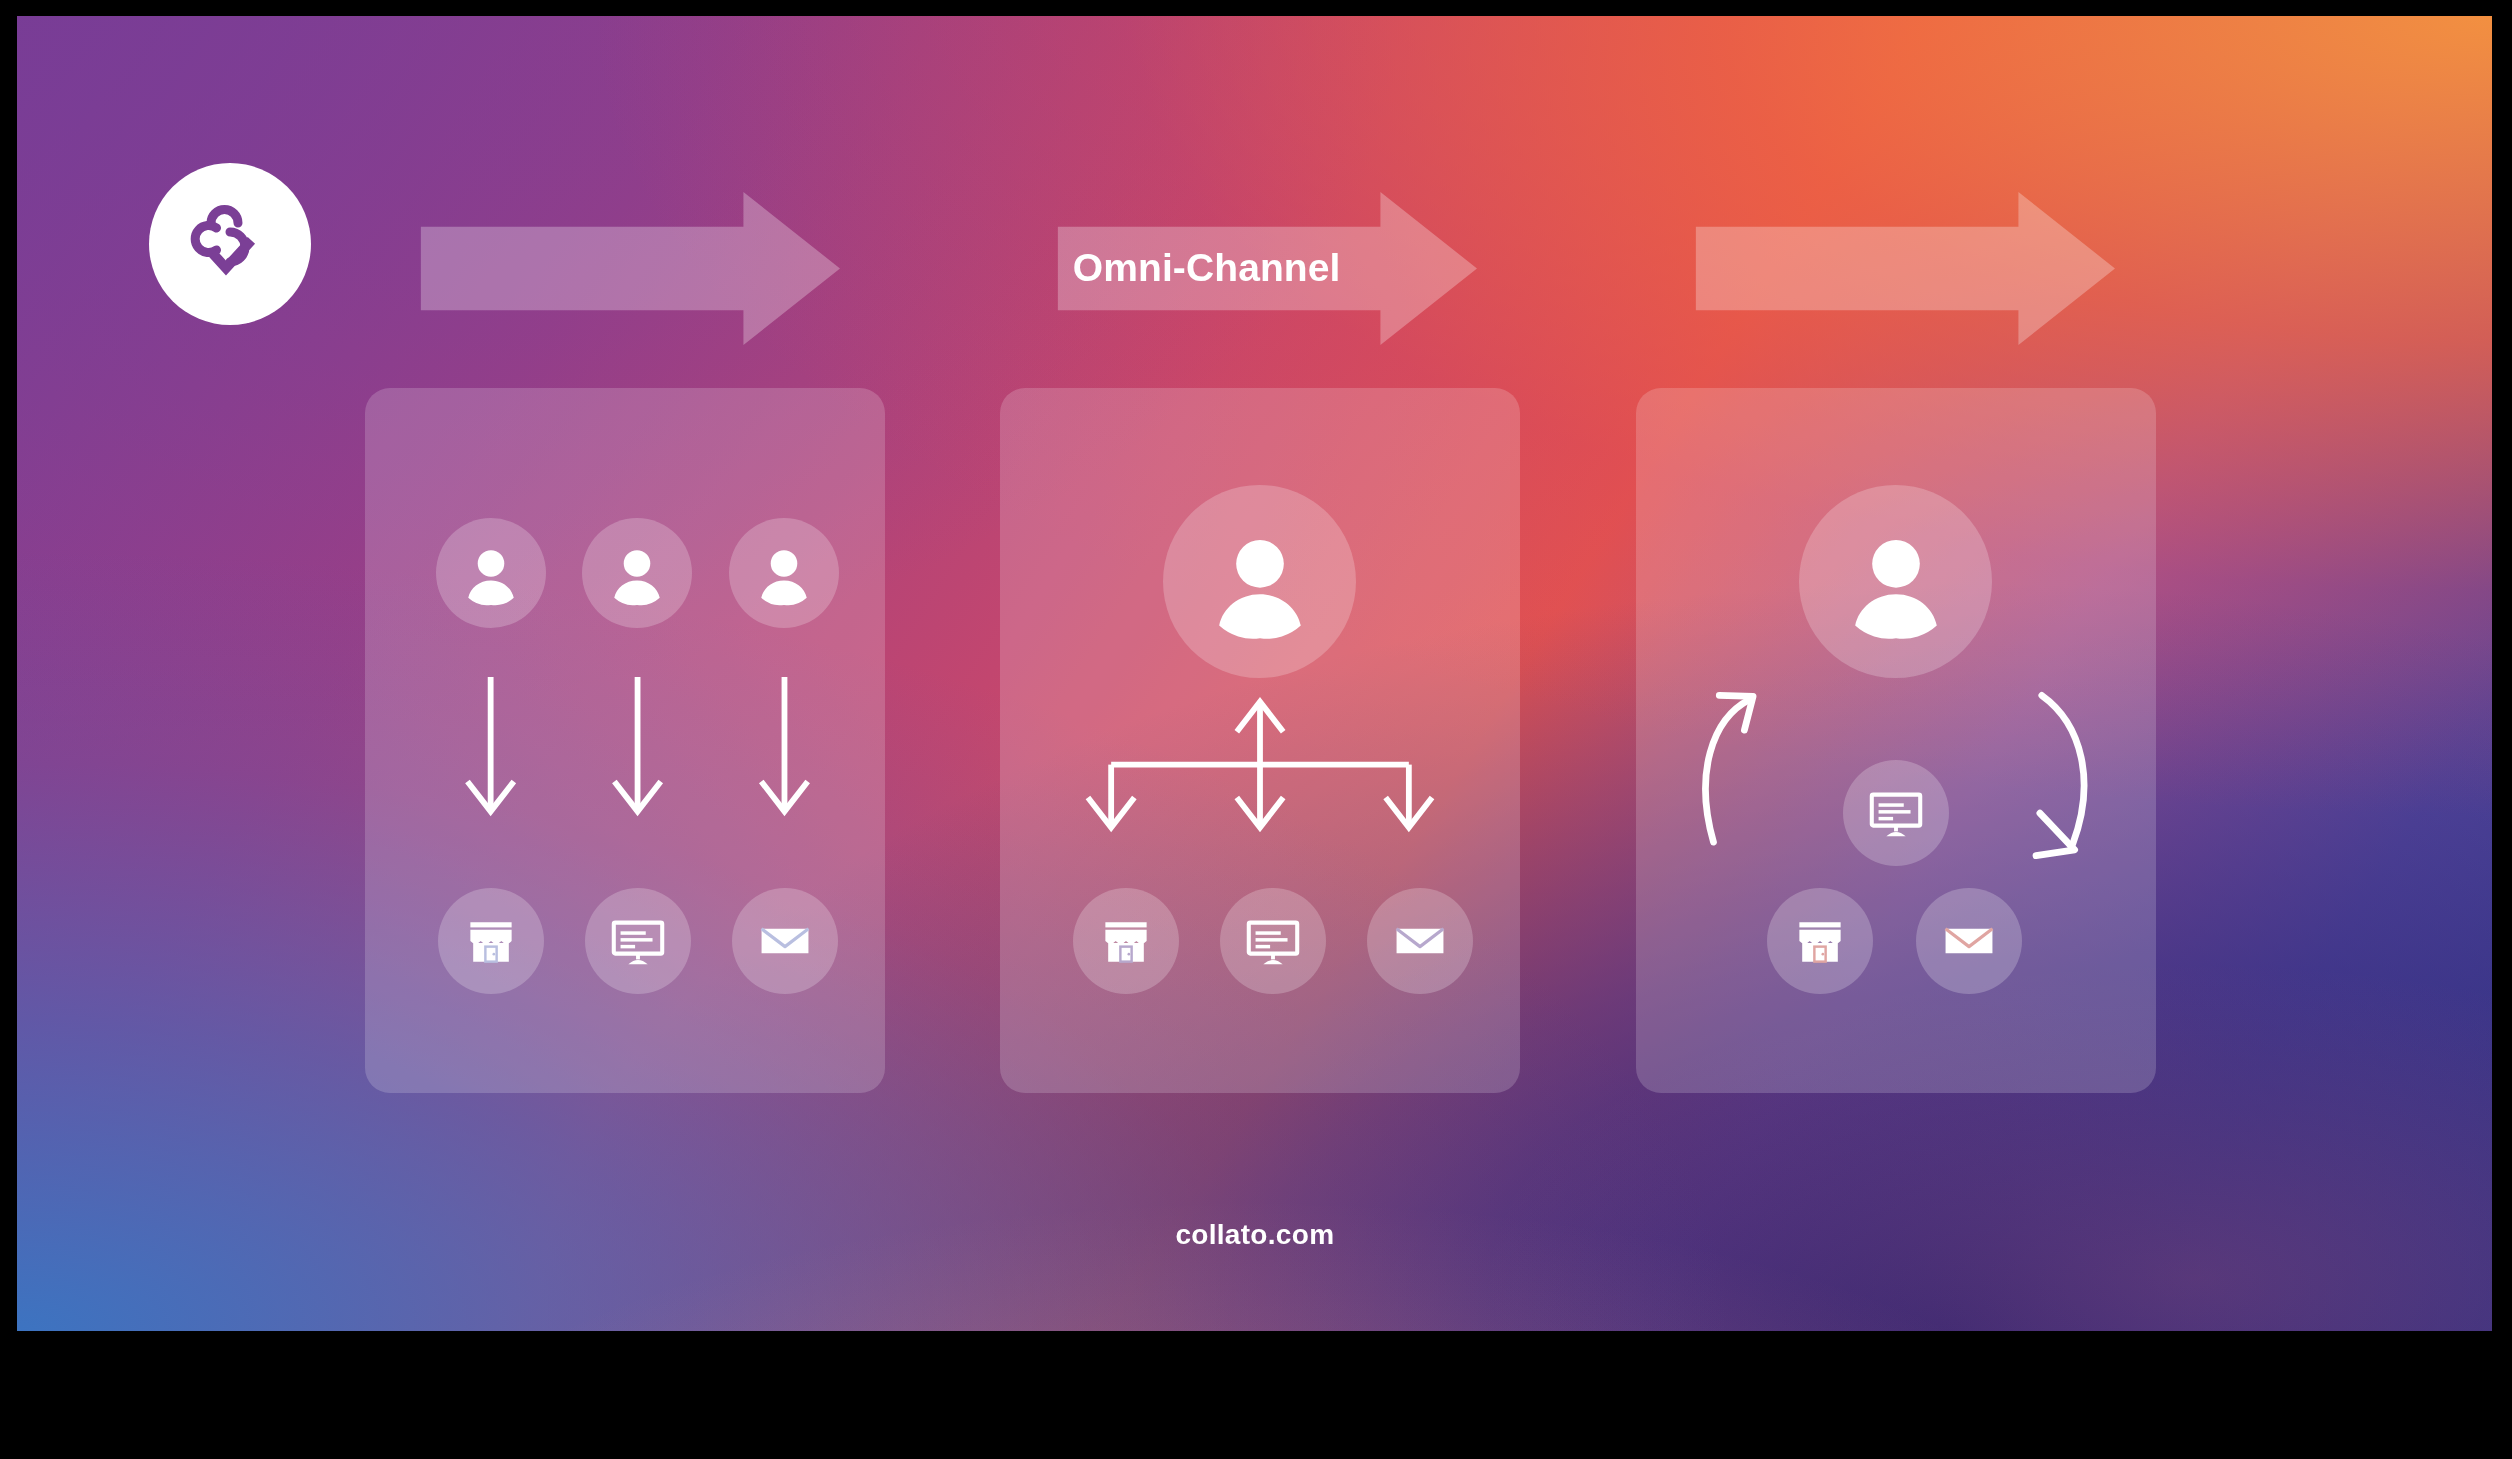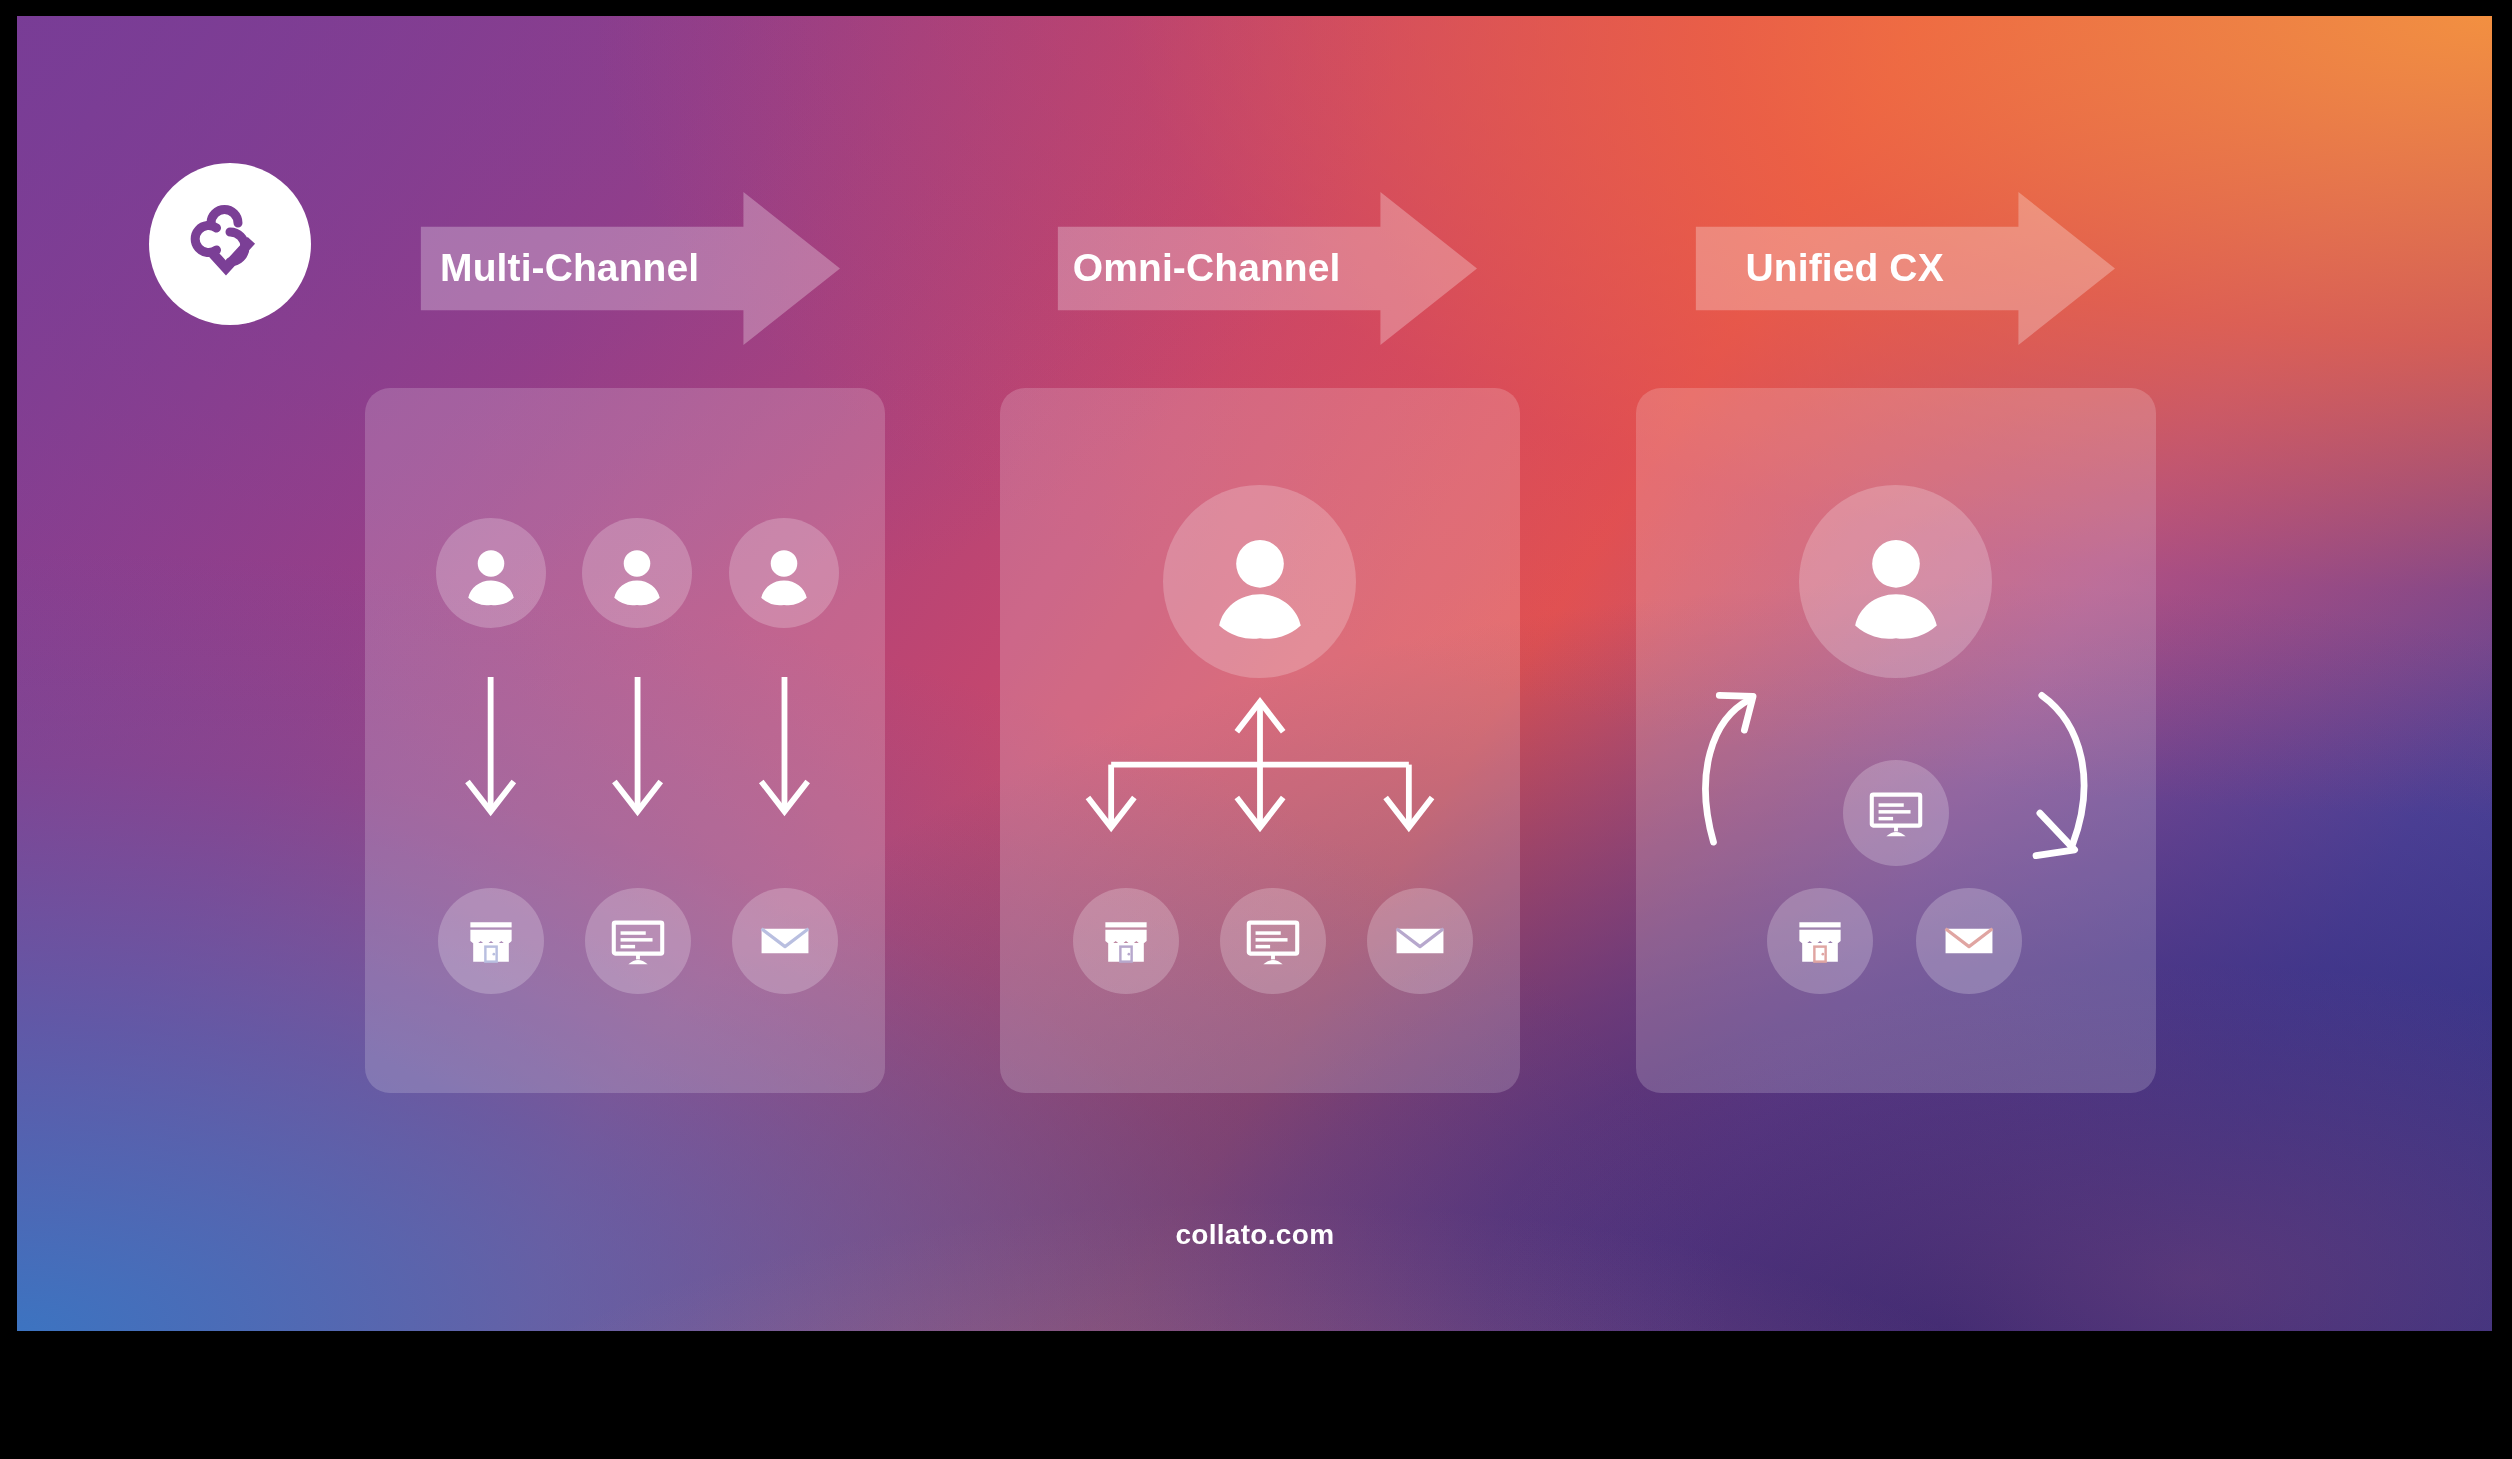--- a/index.html
+++ b/index.html
@@ -108,35 +108,33 @@
         </g>
         <path d="M36 63 L46 74 L68 50" fill="none" stroke="#7b3f96" stroke-width="10" stroke-linecap="square" stroke-linejoin="miter"></path>
       </svg>
     </span>
   </div>
 
   <div class="arrow-header" style="left:400px; top:176px; width:423px;">
     <svg class="arrow-shape" viewBox="0 0 438 158" preserveAspectRatio="none">
       <path d="M4,36 H338 V0 L438,79 L338,158 V122 H4 Z" fill="rgba(255,255,255,0.28)"></path>
     </svg>
-    <div class="arrow-label">Multi-Channel</div>
   </div>
 
   <div class="arrow-header" style="left:1037px; top:176px; width:423px;text-decoration:underline;">
     <svg class="arrow-shape" viewBox="0 0 438 158" preserveAspectRatio="none">
       <path d="M4,36 H338 V0 L438,79 L338,158 V122 H4 Z" fill="rgba(255,255,255,0.28)"></path>
     </svg>
     <div class="arrow-label">Omni-Channel</div>
   </div>
 
   <div class="arrow-header" style="left:1675px; top:176px; width:423px;">
     <svg class="arrow-shape" viewBox="0 0 438 158" preserveAspectRatio="none">
       <path d="M4,36 H338 V0 L438,79 L338,158 V122 H4 Z" fill="rgba(255,255,255,0.28)"></path>
     </svg>
-    <div class="arrow-label">Unified CX</div>
   </div>
 
   <div class="card" style="left:348px; top:372px; width:520px; height:705px;">
     <div class="card-inner">
 
       <div class="circle" style="left:71px; top:130px; width:110px;height:110px;">
         <span>
           <svg width="68" height="68" viewBox="0 0 64 64" aria-hidden="true">
             <circle cx="32" cy="23" r="12.5" fill="#ffffff"></circle>
             <path d="M32 39c-11 0-19.5 7.2-21.4 16.4A26 26 0 0 0 32 62a26 26 0 0 0 21.4-6.6C51.5 46.2 43 39 32 39Z" fill="#ffffff"></path>

